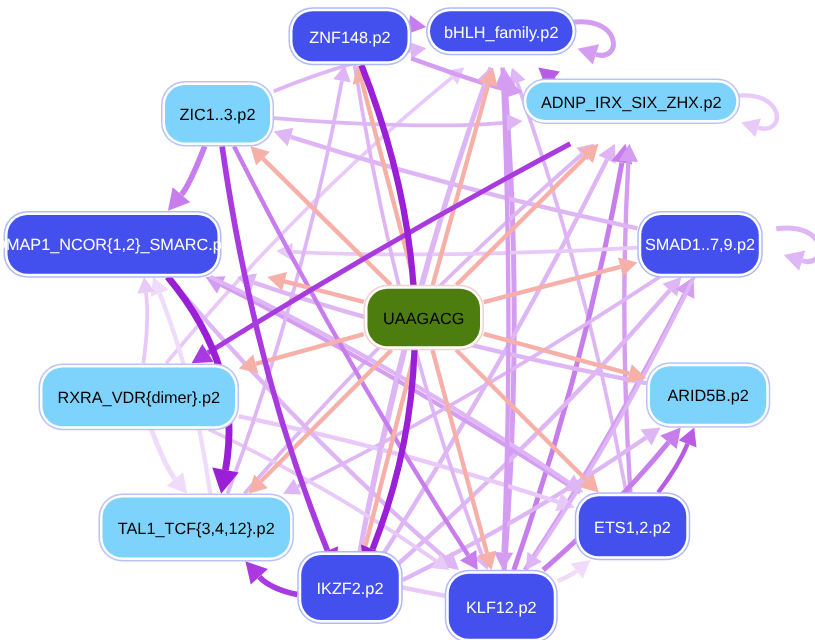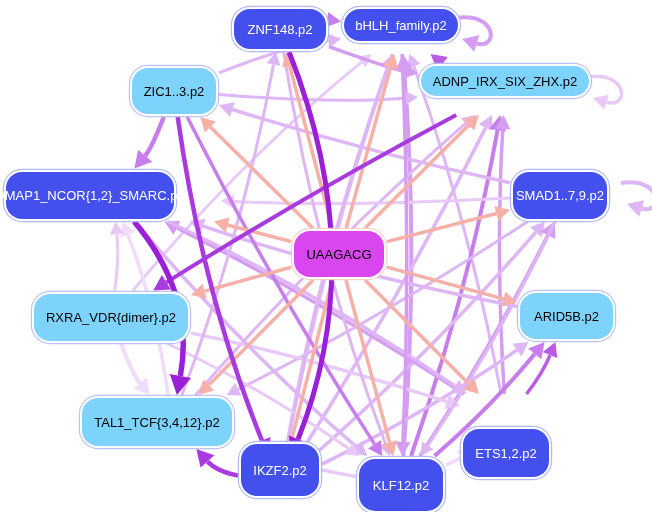--- a/index.html
+++ b/index.html
@@ -8,21 +8,21 @@
     font-family:"Liberation Sans", sans-serif;
   }
   .canvas svg{position:absolute;left:0;top:0;}
   .node{
     position:absolute;display:flex;align-items:center;justify-content:center;
     border-radius:16px;font-size:13px;line-height:1;white-space:nowrap;
     cursor:pointer;z-index:2;
   }
   .node.strong{background:#4350ed;color:#ffffff;box-shadow:0 0 0 2px #ffffff,0 0 0 3.2px rgba(173,182,246,.95);}
   .node.light{background:#7dd3fc;color:#000000;box-shadow:0 0 0 2px #ffffff,0 0 0 3.2px rgba(183,191,247,.95);}
-  .node.center{background:#d946ef;color:#000000;box-shadow:0 0 0 2px #ffffff,0 0 0 3.2px rgba(246,205,201,.95);}
+  .node.center{background:#4d7c0f;color:#000000;box-shadow:0 0 0 2px #ffffff,0 0 0 3.2px rgba(246,205,201,.95);}
 </style>
 </head>
 <body>
 
 <div class="canvas">
   <svg width="652" height="512" viewBox="0 0 652 512">
       <polygon points="341,38.69761233109043 329.3366282518316,47.46150184796747 327.3281779130614,33.60631771939329" fill="#dfb6f5"></polygon>
       <path d="M 219 72.96984111833915 Q 283.86677972140967 46.979655684589986 328.3324030824465 40.53390978368038" stroke="#dfb6f5" stroke-width="3" fill="none" stroke-linecap="butt"></path>
       <polygon points="371.4710063123045,54 365.9530143865757,67.50524953888643 357.12301293643935,56.641038827077274" fill="#e8c9f8"></polygon>
       <path d="M 132.99966122698427 290.5 Q 241.93158383059594 159.28452721558475 361.53801366150753 62.073144182981856" stroke="#e8c9f8" stroke-width="3" fill="none" stroke-linecap="butt"></path>
@@ -145,17 +145,17 @@
       <div class="node strong" style="left: 234px; top: 9px; width: 92px; height: 40px;">ZNF148.p2</div>
       <div class="node strong" style="left: 344px; top: 9px; width: 114px; height: 32px;">bHLH_family.p2</div>
       <div class="node light" style="left: 132px; top: 68px; width: 84px; height: 46px;">ZIC1..3.p2</div>
       <div class="node light" style="left: 421px; top: 66px; width: 168px; height: 30px;">ADNP_IRX_SIX_ZHX.p2</div>
       <div class="node strong" style="left: 6px; top: 171.5px; width: 168px; height: 47px;">DMAP1_NCOR{1,2}_SMARC.p2</div>
       <div class="node strong" style="left: 513px; top: 171.5px; width: 94px; height: 47px;">SMAD1..7,9.p2</div>
       <div class="node center" style="left: 294px; top: 231px; width: 90px; height: 46px;">UAAGACG</div>
       <div class="node light" style="left: 34px; top: 293.5px; width: 154px; height: 47px;">RXRA_VDR{dimer}.p2</div>
       <div class="node light" style="left: 520px; top: 293px; width: 93px; height: 46px;">ARID5B.p2</div>
       <div class="node light" style="left: 82px; top: 398px; width: 150px; height: 48px;">TAL1_TCF{3,4,12}.p2</div>
-      <div class="node strong" style="left: 463px; top: 397px; width: 86px; height: 48px; margin-top: 32px;">ETS1,2.p2</div>
+      <div class="node strong" style="left: 463px; top: 397px; width: 86px; height: 48px;">ETS1,2.p2</div>
       <div class="node strong" style="left: 241px; top: 444px; width: 78px; height: 52px;">IKZF2.p2</div>
       <div class="node strong" style="left: 359px; top: 459px; width: 84px; height: 52px;">KLF12.p2</div>
     </div>
 </div>
 
 </body></html>

